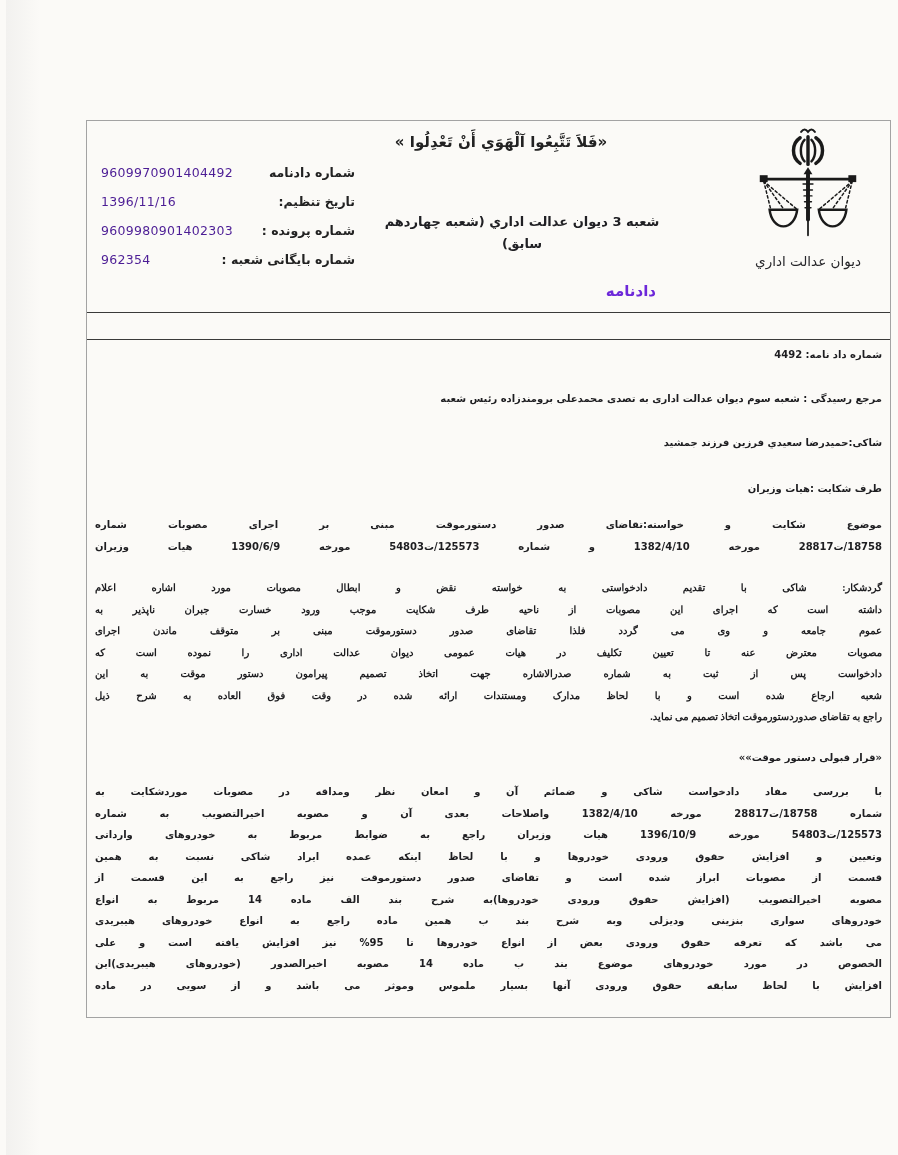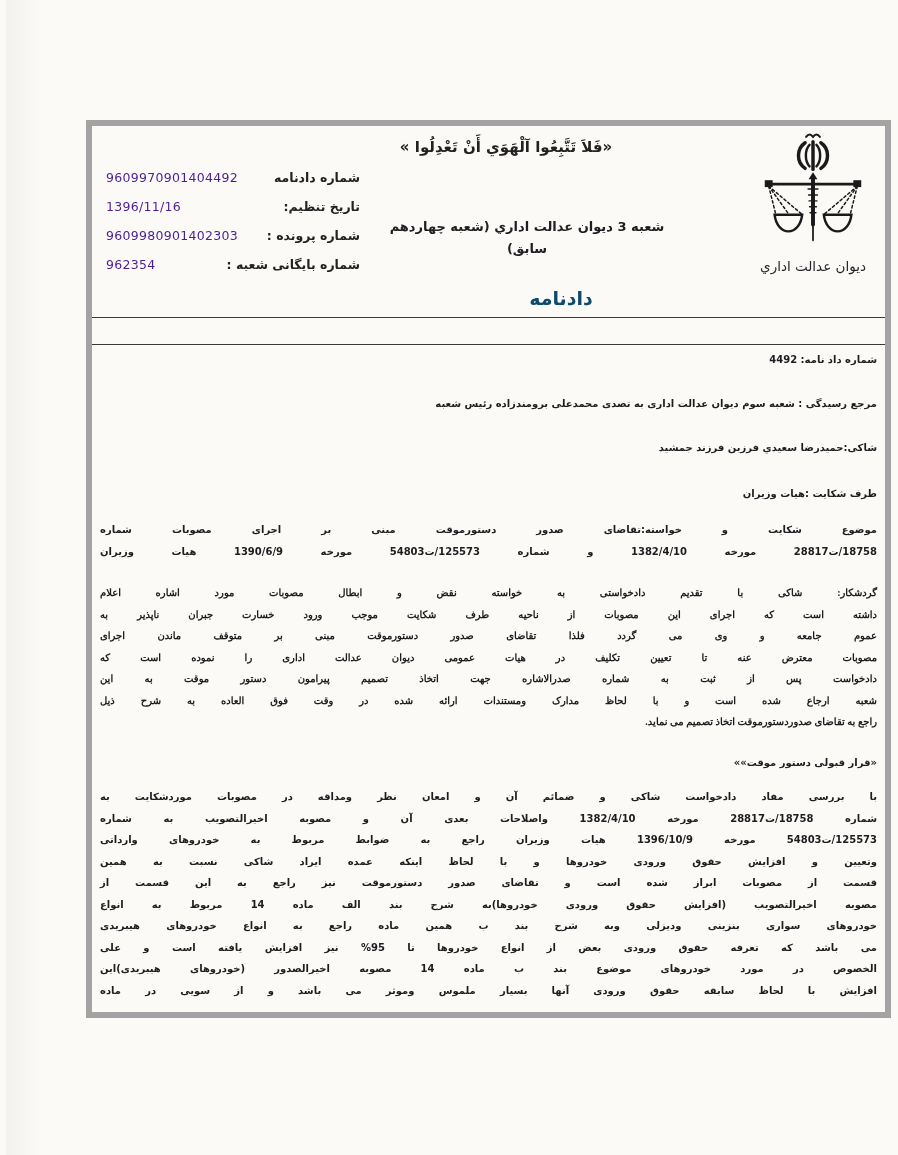--- a/index.html
+++ b/index.html
@@ -11,21 +11,21 @@
     position:relative;
     overflow:hidden;
   }
   .scan-shade{
     position:absolute;left:6px;top:0;width:34px;height:1155px;
     background:linear-gradient(to right, rgba(120,120,130,0.07), rgba(120,120,130,0));
     pointer-events:none;
   }
   .doc-frame{
     position:absolute;left:86px;top:120px;width:805px;height:898px;
-    border:6px solid #a3a3a3;
+    border:1px solid #a3a3a3;
     display:flex;flex-direction:column;
     box-sizing:border-box;
     background:transparent;
   }
   .header-section{
     position:relative;height:191px;flex:0 0 auto;
     border-bottom:1.5px solid #3a3a3a;
   }
   .spacer-row{
     height:26px;flex:0 0 auto;
@@ -42,21 +42,21 @@
   }
   .field-value{font-size:12.5px;color:#4c1d95;letter-spacing:0.3px;}
   .field-label{font-size:12.5px;font-weight:bold;color:#222;direction:rtl;white-space:nowrap;}
   .court-name{
     position:absolute;top:90px;left:260px;width:350px;
     font-size:13px;font-weight:bold;direction:rtl;line-height:19px;color:#202024;
   }
   .center-lines .jline{text-align:center !important;text-align-last:center !important;}
   .doc-type{
     position:absolute;top:161px;left:369px;width:200px;
-    text-align:center;font-size:19px;font-weight:bold;direction:rtl;color:#0c4a6e;
+    font-size:15px;font-weight:bold;direction:rtl;color:#6d28d9;
   }
   .emblem{
     position:absolute;top:4px;left:636px;width:170px;text-align:center;
   }
   .emblem svg{display:block;margin:0 auto;}
   .emblem-caption{
     margin-top:2px;font-size:13.5px;color:#26262a;direction:rtl;
   }
   .body-section{
     flex:1 1 auto;

